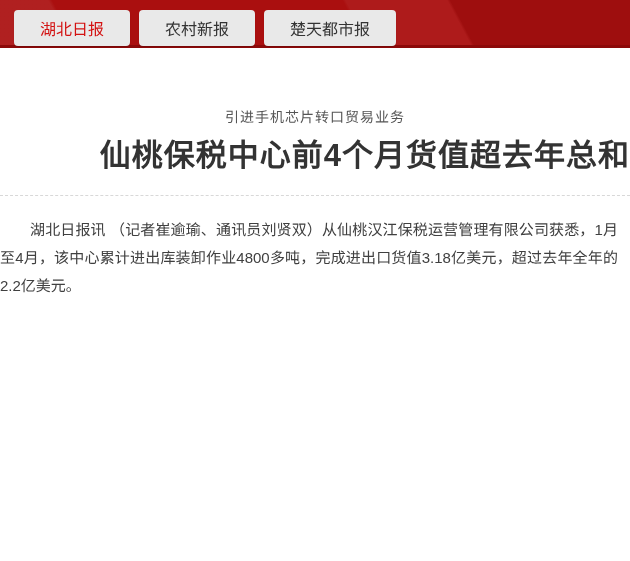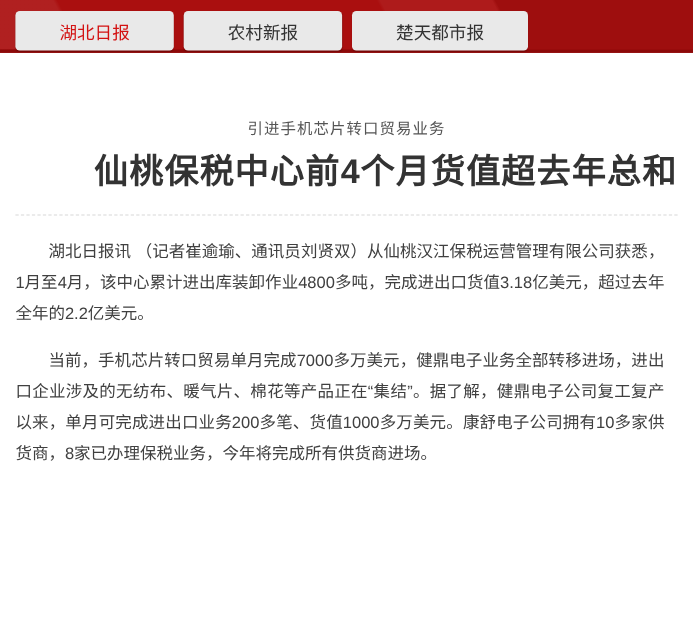--- a/index.html
+++ b/index.html
@@ -32,35 +32,35 @@
     border-bottom: 3px solid var(--header-red-dark);
   }
   .tabs {
     position: absolute;
     left: 14px; top: 10px;
     display: flex;
     gap: 9px;
   }
   .tab {
     height: 36px;
-    padding: 0 40px;
+    padding: 0 26px;
     display: flex;
     align-items: center;
     justify-content: center;
     background: var(--tab-bg);
     border-radius: 4px;
     font-size: 16px;
     color: var(--tab-text);
     cursor: pointer;
     white-space: nowrap;
     box-shadow: 0 1px 1px rgba(0,0,0,0.15);
   }
   .tab.active { color: var(--tab-active-text); }
   .content {
-    padding: 0 14px;
+    padding: 0 0;
   }
   .article-subtitle {
     margin-top: 58px;
     text-align: center;
     font-size: 14px;
     color: var(--subtitle-color);
     letter-spacing: 1px;
   }
   .article-title {
     margin-top: 13px;
@@ -97,15 +97,14 @@
     <div class="tab">楚天都市报</div>
   </div>
 </div>
 
 <div class="content">
   <div class="article-subtitle">引进手机芯片转口贸易业务</div>
   <h1 class="article-title">仙桃保税中心前4个月货值超去年总和</h1>
   <hr class="divider">
   <div class="article-body">
     <p>湖北日报讯 （记者崔逾瑜、通讯员刘贤双）从仙桃汉江保税运营管理有限公司获悉，1月至4月，该中心累计进出库装卸作业4800多吨，完成进出口货值3.18亿美元，超过去年全年的2.2亿美元。</p>
-    <p>当前，手机芯片转口贸易单月完成7000多万美元，健鼎电子业务全部转移进场，进出口企业涉及的无纺布、暖气片、棉花等产品正在“集结”。据了解，健鼎电子公司复工复产以来，单月可完成进出口业务200多笔、货值1000多万美元。康舒电子公司拥有10多家供货商，8家已办理保税业务，今年将完成所有供货商进场。</p>
   </div>
 </div>
 
 </body></html>

